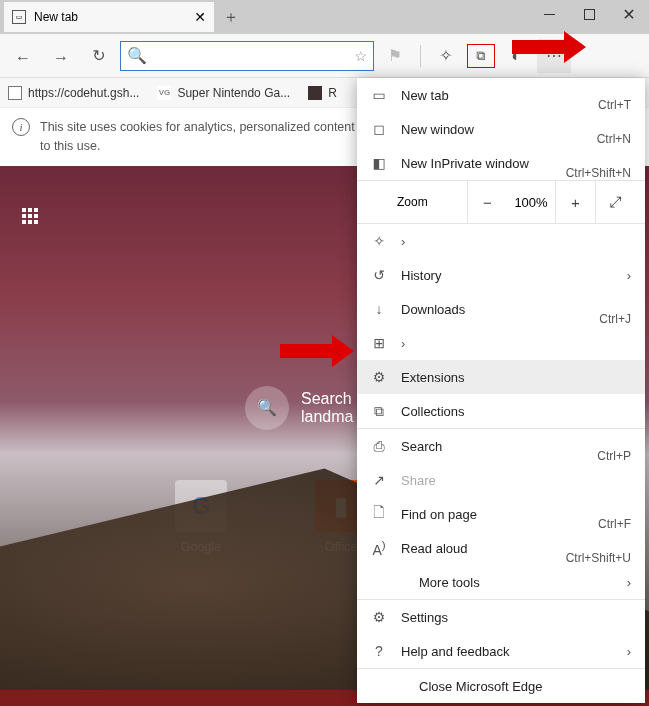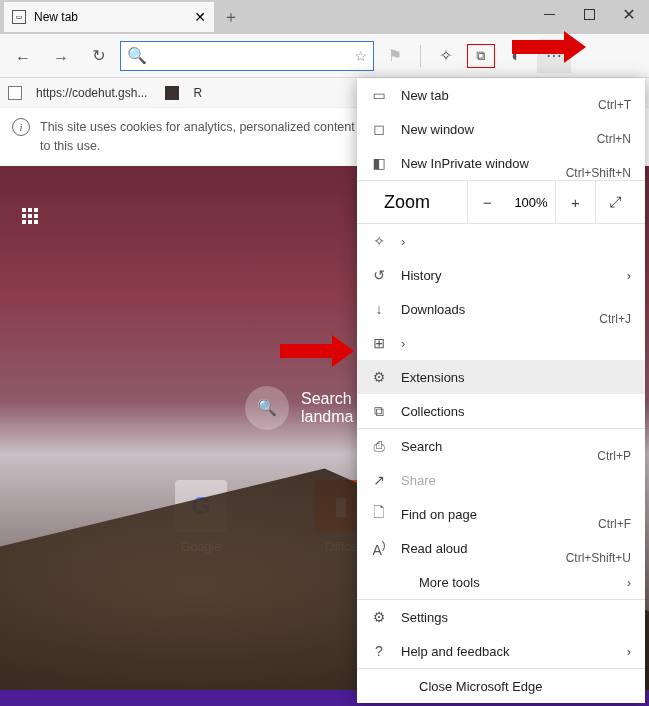--- a/index.html
+++ b/index.html
@@ -1,17 +1,17 @@
 <!DOCTYPE html>
 <html><head>
 <meta charset="utf-8">
 <style>
 * { margin: 0; padding: 0; box-sizing: border-box; font-family: "Segoe UI", Arial, sans-serif; }
 body { width: 649px; height: 706px; background: #cccccc; position: relative; overflow: hidden; }
-.browser { width: 649px; height: 706px; background: #4c1d95; position: relative; }
+.browser { width: 649px; height: 706px; background: #7f1d1d; position: relative; }
 
 
 .titlebar { height: 34px; background: #cccccc; display: flex; align-items: flex-start; justify-content: space-between; }
 .tabs-wrap { display: flex; align-items: center; padding-top: 2px; padding-left: 4px; gap: 2px; }
 .tab { background: #f7f7f7; height: 30px; width: 210px; display: flex; align-items: center; padding: 0 8px; gap: 8px; font-size: 12px; }
 .tab .favicon { width: 14px; height: 14px; border: 1px solid #555; display: flex; align-items: center; justify-content: center; font-size: 7px; }
 .tab .close { margin-left: auto; font-size: 14px; cursor: pointer; }
 .newtab-btn { width: 30px; height: 30px; display: flex; align-items: center; justify-content: center; font-size: 16px; color: #555; }
 .win-controls { display: flex; }
 .win-btn { width: 40px; height: 28px; display: flex; align-items: center; justify-content: center; font-size: 12px; color: #333; }
@@ -23,21 +23,21 @@
 .toolbar { height: 44px; background: #f7f7f7; display: flex; align-items: center; padding: 0 6px; gap: 4px; border-bottom: 1px solid #ddd; }
 .tool-btn { width: 34px; height: 34px; display: flex; align-items: center; justify-content: center; color: #555; font-size: 16px; }
 .addr { flex: 0 0 254px; height: 30px; border: 1.5px solid #3a78cc; display: flex; align-items: center; padding: 0 6px; gap: 6px; background: #fff; }
 .addr input { flex: 1; border: none; outline: none; font-size: 13px; }
 .addr .star-empty { color: #888; font-size: 14px; }
 .tool-sep { width: 1px; height: 22px; background: #ccc; margin: 0 4px; }
 .more-btn { background: #e6e6e6; }
 
 
 .bookmarks { height: 30px; background: #f7f7f7; display: flex; align-items: center; padding: 0 8px; gap: 18px; font-size: 12px; border-bottom: 1px solid #eee; }
-.bm { display: flex; align-items: center; gap: 14px; color: #333; white-space: nowrap; }
+.bm { display: flex; align-items: center; gap: 6px; color: #333; white-space: nowrap; }
 .bm .bmicon { width: 14px; height: 14px; background: #666; color: #fff; font-size: 8px; display: flex; align-items: center; justify-content: center; }
 .bm .bmicon.page { background: #fff; border: 1px solid #777; }
 .bm .bmicon.vg { background: #fff; color: #888; font-weight: bold; }
 .bm .bmicon.r { background: #3b2f2f; }
 
 
 .banner { background: #fff; padding: 10px 12px; display: flex; align-items: flex-start; gap: 10px; font-size: 12.5px; color: #555; }
 .banner .info-icon { width: 18px; height: 18px; border: 1.5px solid #666; border-radius: 50%; display: flex; align-items: center; justify-content: center; font-size: 11px; font-style: italic; font-family: serif; }
 .banner .txt { line-height: 1.5; }
 
@@ -61,21 +61,21 @@
 .menu { position: absolute; top: 78px; right: 4px; width: 288px; background: #fff; box-shadow: 0 2px 16px rgba(0,0,0,0.35); font-size: 13px; z-index: 10; }
 .menu-row { display: flex; align-items: center; height: 34px; padding: 0 14px; gap: 14px; color: #222; }
 .menu-row:hover, .menu-row.hl { background: #ededed; }
 .menu-row .micon { width: 16px; text-align: center; color: #555; font-size: 14px; }
 .menu-row .mlabel { flex: 1; }
 .menu-row .mshort { color: #555; font-size: 12px; margin-top: 20px; }
 .menu-row .chev { color: #555; }
 .menu-row.disabled { color: #aaa; }
 .menu-sep { height: 1px; background: #e3e3e3; }
 .zoom-row { display: flex; align-items: center; height: 42px; }
-.zoom-row .zlabel { flex: 0 0 110px; padding-left: 27px; font-size: 18px; }
+.zoom-row .zlabel { flex: 0 0 110px; padding-left: 40px; font-size: 12px; }
 .zoom-row .zbtn { width: 40px; height: 42px; display: flex; align-items: center; justify-content: center; border-left: 1px solid #e3e3e3; font-size: 15px; color: #444; }
 .zoom-row .zval { width: 48px; text-align: center; font-size: 13px; }
 .menu-row.indent .mlabel { margin-left: 48px; }
 
 
 .arrow-red { position: absolute; z-index: 20; }
 .arrow-top { top: 40px; left: 512px; }
 .arrow-ext { top: 344px; left: 280px; }
 .arrow-body { width: 52px; height: 14px; background: #d00; position: relative; }
 .arrow-body::after { content: ""; position: absolute; right: -22px; top: -9px; border-left: 22px solid #d00; border-top: 16px solid transparent; border-bottom: 16px solid transparent; }
@@ -120,20 +120,24 @@
     <div class="tool-btn u">◐</div>
     <div class="tool-btn more-btn u">⋯</div>
   </div>
 
   <div class="bookmarks">
     <div class="bm">
       <span class="bmicon page"></span>
       <span>https://codehut.gsh...</span>
     </div>
     <div class="bm">
+      <span class="bmicon vg">VG</span>
+      <span>Super Nintendo Ga...</span>
+    </div>
+    <div class="bm">
       <span class="bmicon r"></span>
       <span>R</span>
     </div>
   </div>
 
   <div class="banner">
     <div class="info-icon">i</div>
     <div class="txt">
       <span>This site uses cookies for analytics, personalized content an</span><br>
       <span>to this use.</span>

